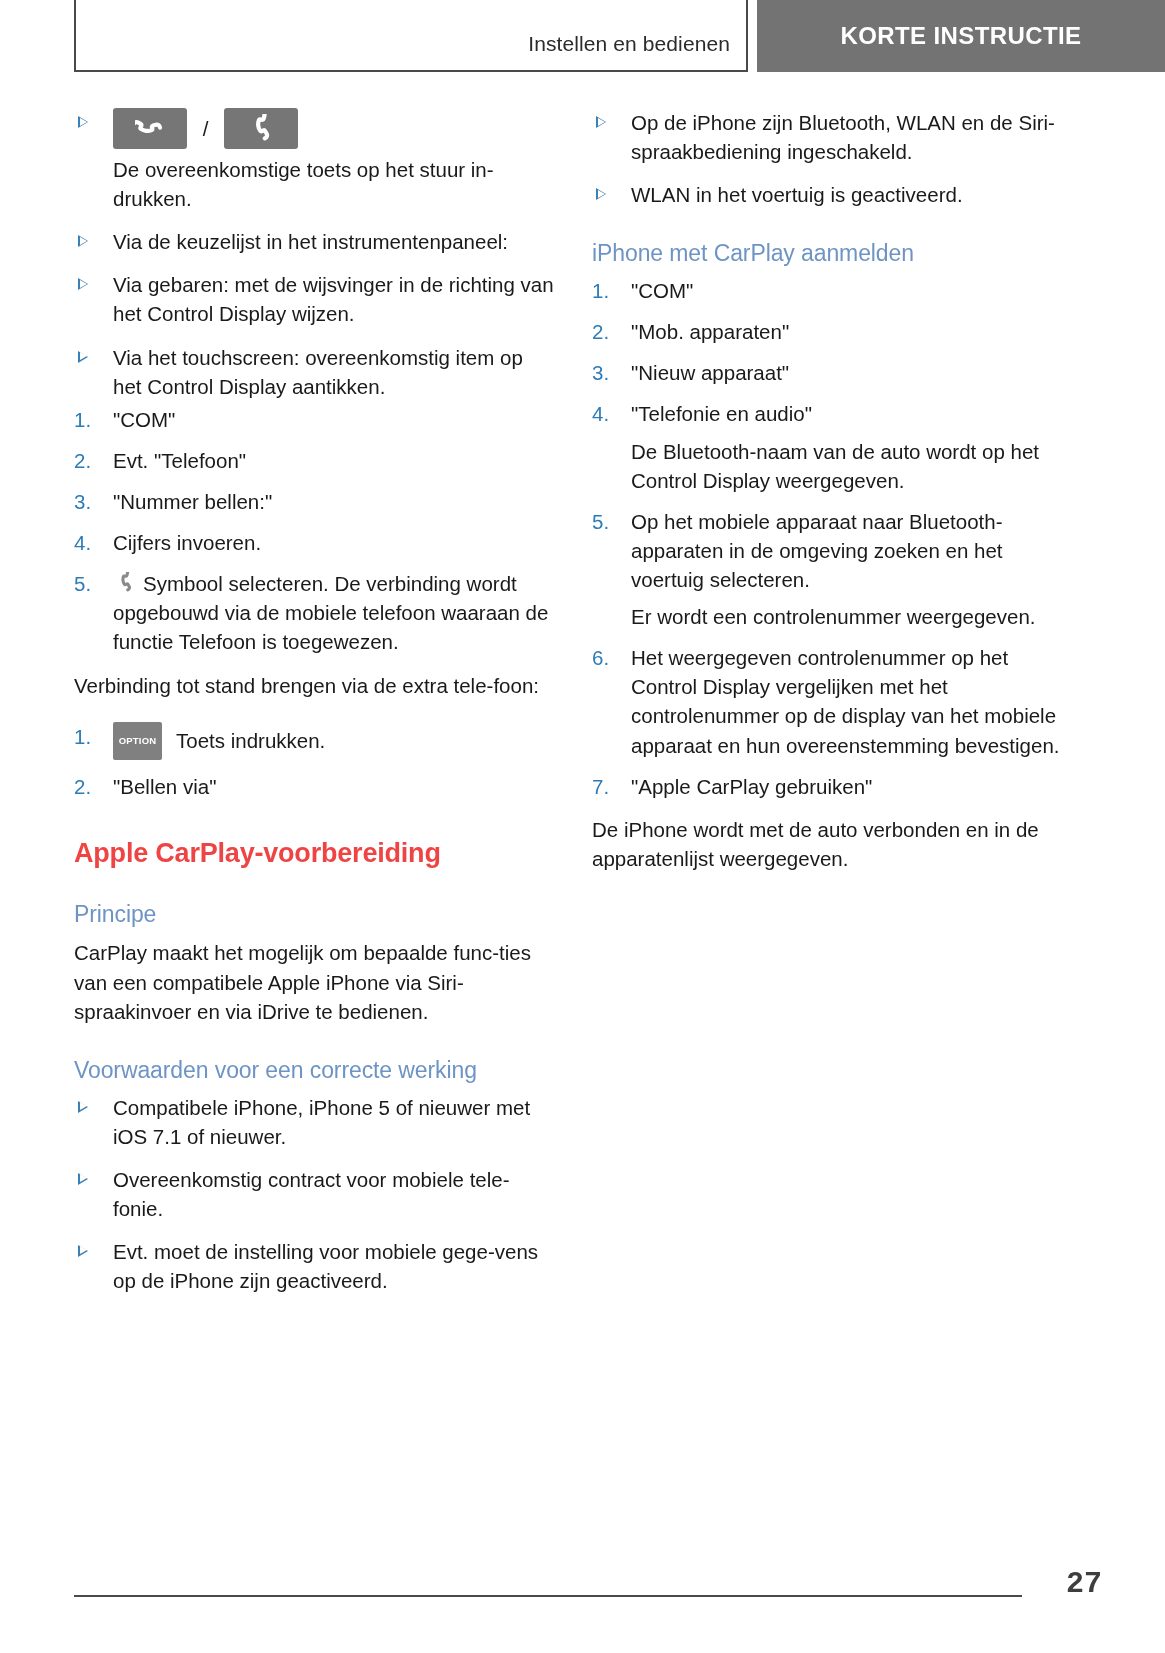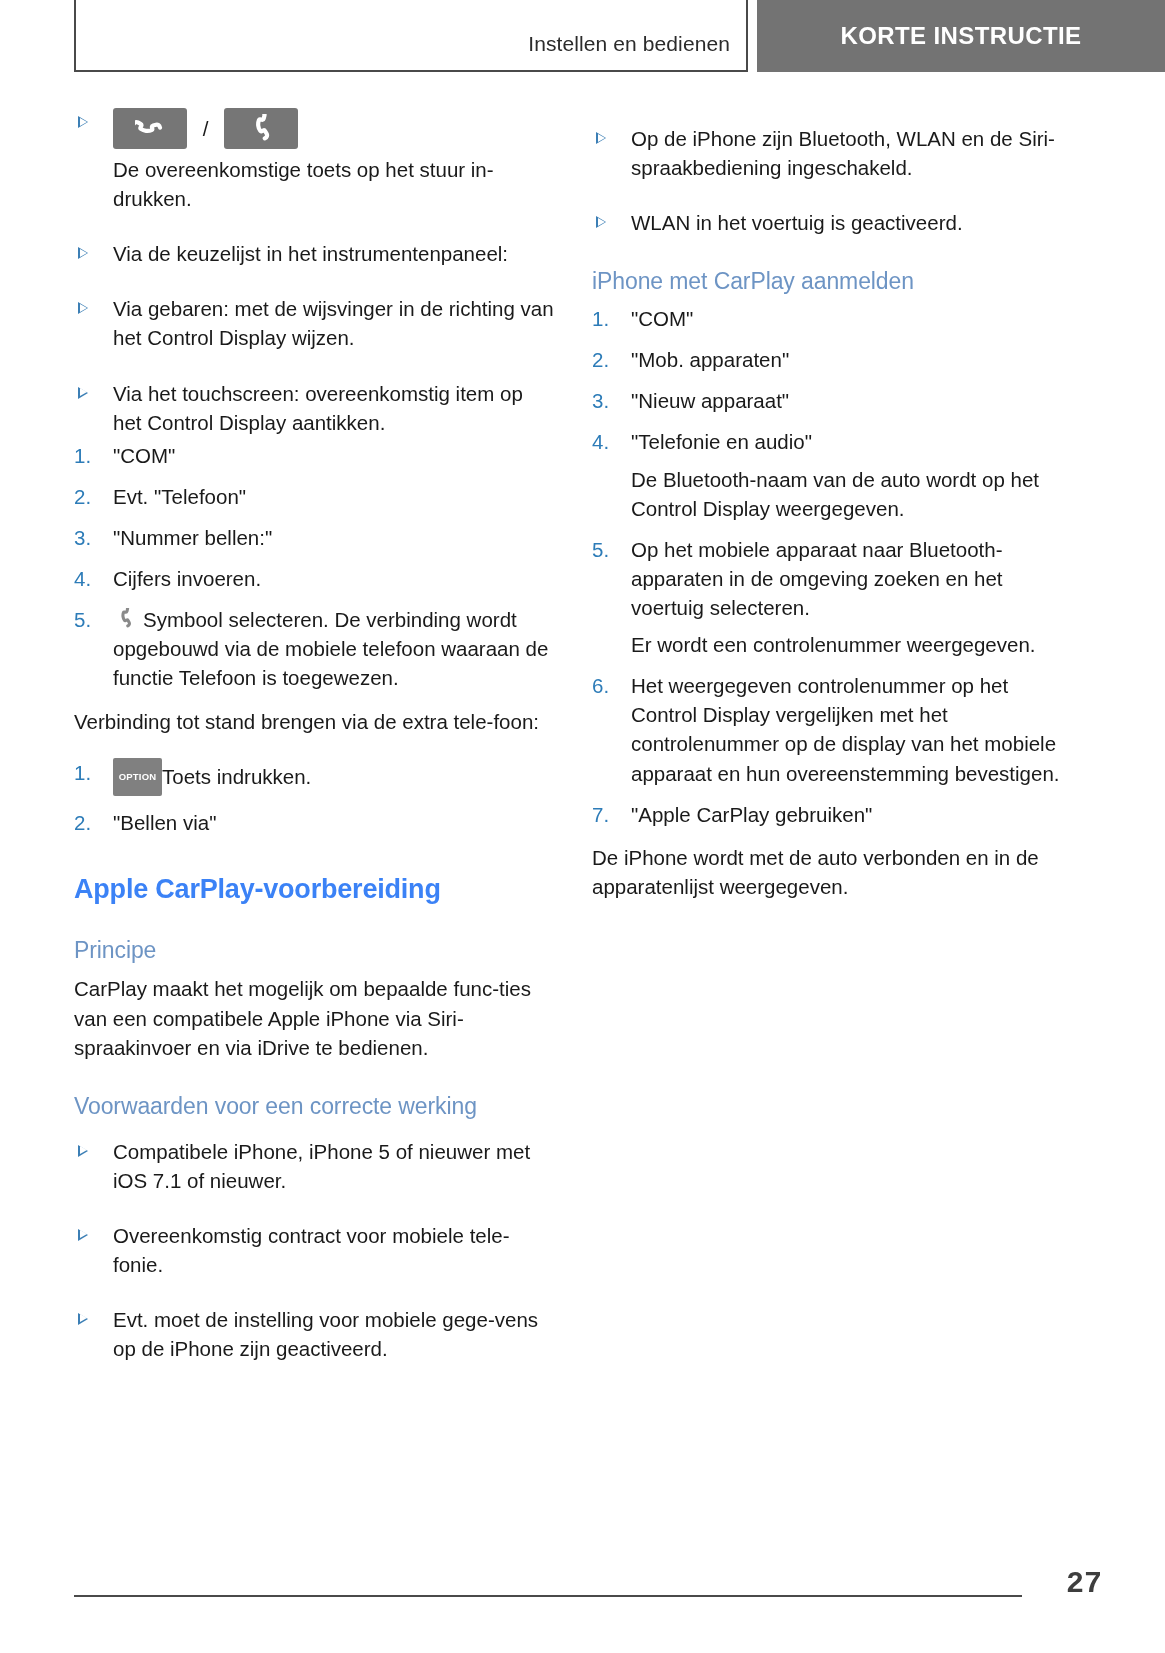--- a/index.html
+++ b/index.html
@@ -76,21 +76,21 @@
     top: 0;
     width: 480px;
   }
   .col-left  { left: 74px; }
   .col-right { left: 592px; }
 
   
   .h1 {
     font-size: 27px;
     font-weight: bold;
-    color: #3b82f6;
+    color: #ef4444;
     line-height: 1.22;
     margin: 36px 0 20px 0;
     letter-spacing: -0.2px;
   }
   .h2 {
     font-size: 23px;
     font-weight: normal;
     color: #6d94c4;
     line-height: 1.25;
     margin: 30px 0 8px 0;
@@ -108,24 +108,24 @@
   ul.tri {
     list-style: none;
     margin: 0;
     padding: 0;
   }
   ul.tri > li {
     position: relative;
     padding-left: 39px;
     font-size: 20.5px;
     line-height: 1.42;
-    margin-top: 26px;
+    margin-top: 14px;
     color: #1a1a1a;
   }
-  ul.tri > li:first-child { margin-top: 16px; }
+  ul.tri > li:first-child { margin-top: 0; }
   .tri-mark {
     position: absolute;
     left: 4px;
     top: 8px;
     width: 0;
     height: 0;
     border-left: 10px solid #3c7fb5;
     border-top: 6.5px solid transparent;
     border-bottom: 6.5px solid transparent;
   }
@@ -220,21 +220,21 @@
   .inline-handset {
     display: inline-block;
     vertical-align: -3px;
     width: 24px;
     height: 22px;
     margin-right: 6px;
   }
   li.icon-li { margin-top: 0 !important; }
   li.icon-li .icon-line { display: block; margin-bottom: 6px; }
   li.option-li { margin-top: 22px !important; }
-  li.option-li .opt-line { display: flex; align-items: center; }
+  li.option-li .opt-line { display: flex; align-items: center; gap: 14px; }
 
   
   .page-footer {
     position: absolute;
     left: 0;
     bottom: 0;
     width: 1165px;
     height: 120px;
   }
   .footer-rule {

